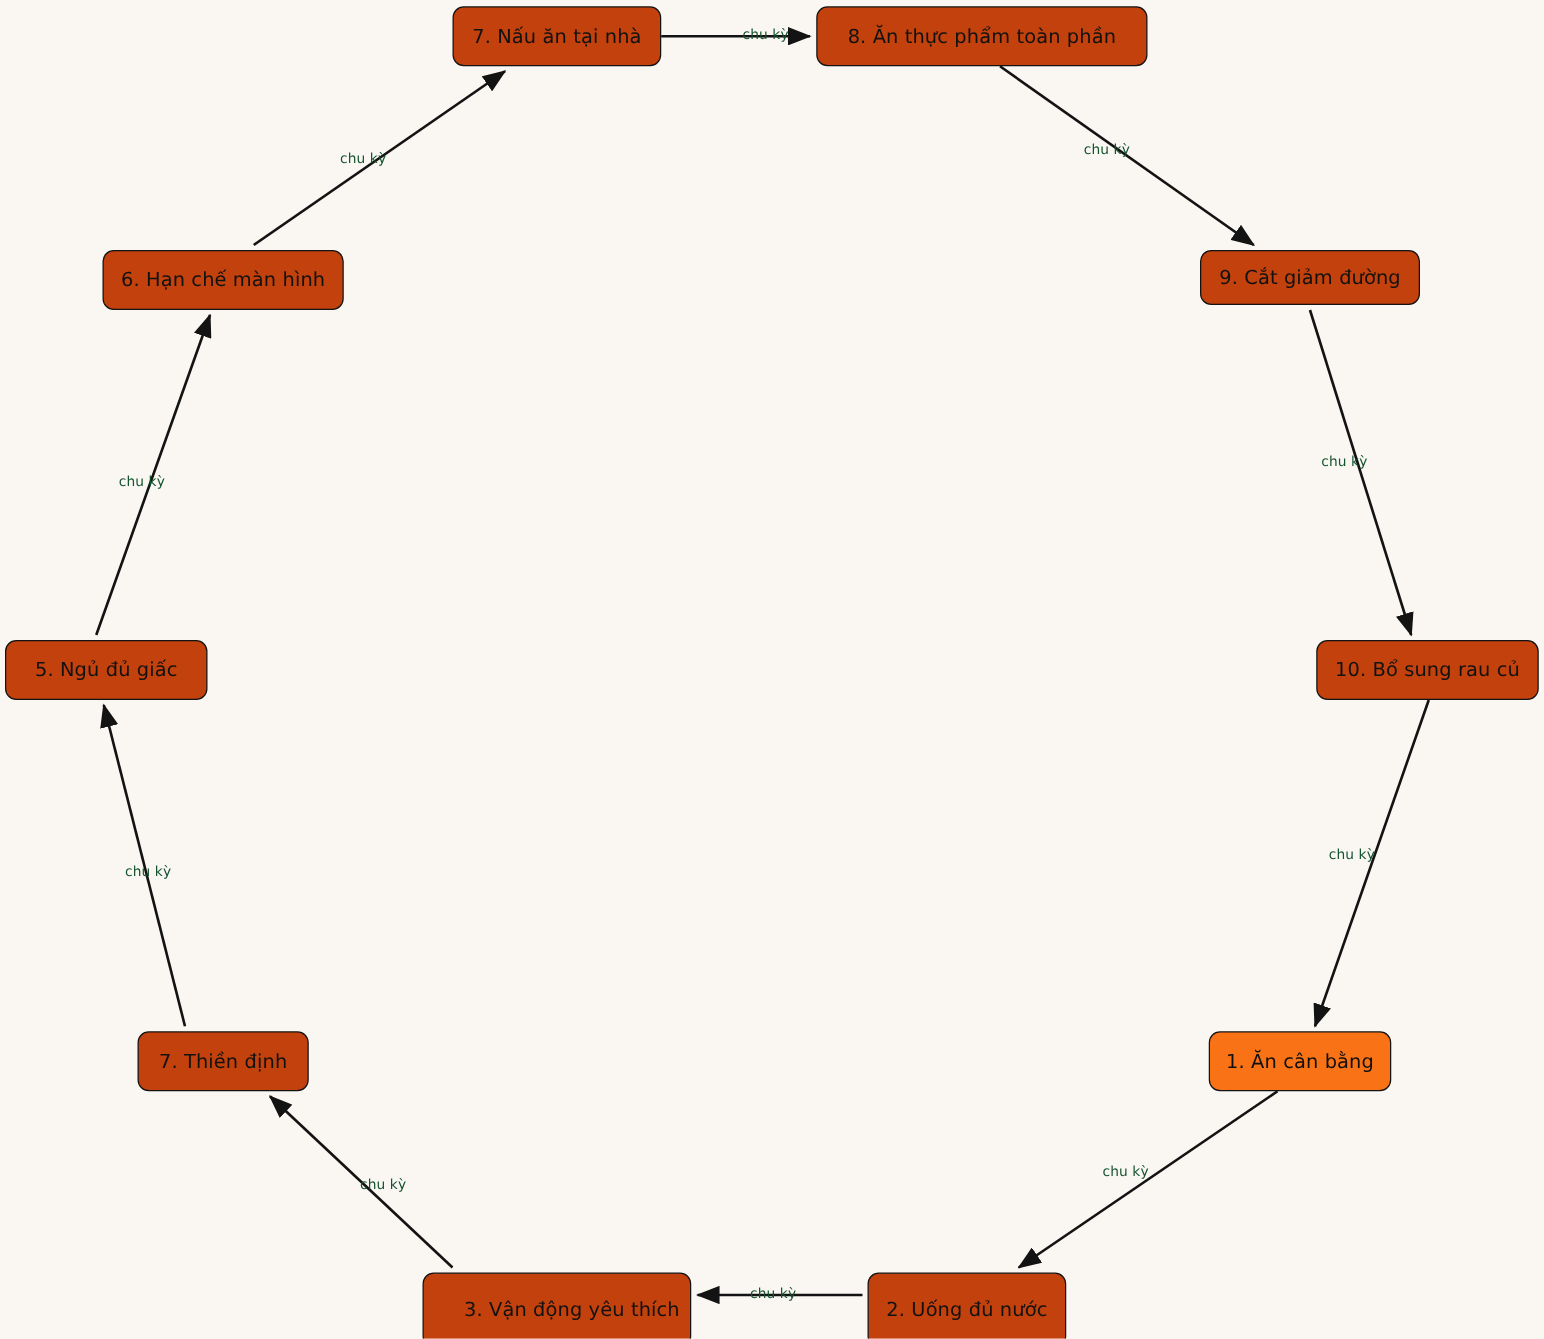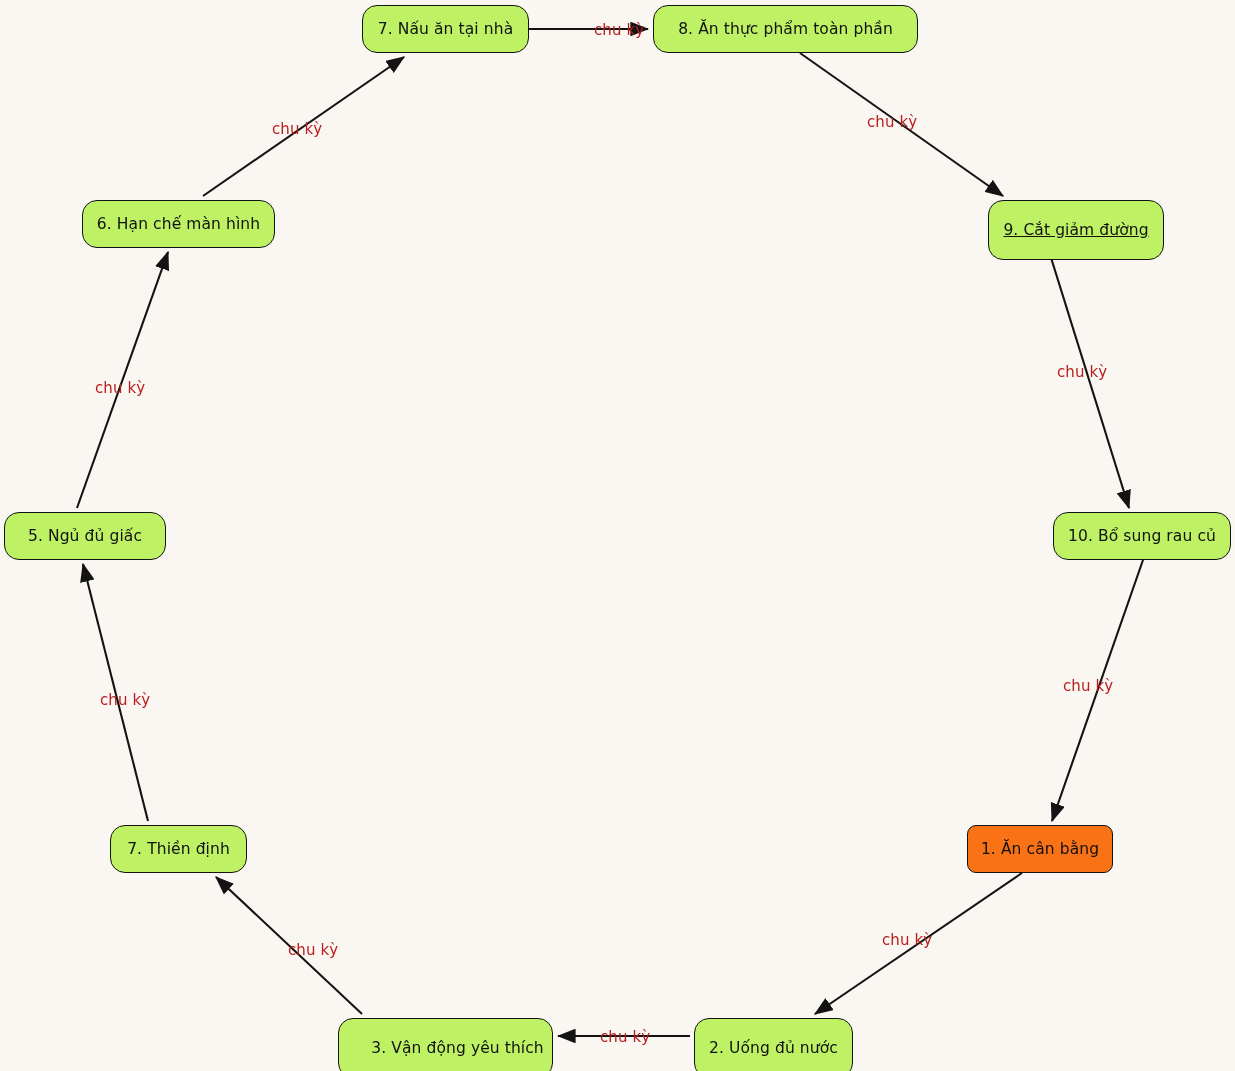--- a/index.html
+++ b/index.html
@@ -32,31 +32,30 @@
     align-items: center;
     justify-content: center;
     border: 1.4px solid #131313;
     border-radius: 9px;
     font-size: 15.5px;
     color: #121212;
     white-space: nowrap;
     letter-spacing: 0.1px;
   }
   .node.normal {
-    background: #bef264;
-    border-radius: 15px;
+    background: #c2410c;
   }
   .node.highlight {
     background: #f97316;
     color: #101010;
   }
   .edge-label {
     position: absolute;
-    font-size: 15px;
-    color: #b91c1c;
+    font-size: 11px;
+    color: #14532d;
     white-space: nowrap;
     background: transparent;
     letter-spacing: 0.1px;
   }
 </style>
 </head>
 <body>
 
 <div id="canvas">
 
@@ -80,21 +79,21 @@
       </g>
   </svg>
 
   <div id="node-layer">
       <div class="node normal" style="left: 362px; top: 5px; width: 167px; height: 48px;">
         <span>7. Nấu ăn tại nhà</span>
       </div>
       <div class="node normal" style="left: 653px; top: 5px; width: 265px; height: 48px;">
         <span>8. Ăn thực phẩm toàn phần</span>
       </div>
-      <div class="node normal" style="left: 988px; top: 200px; width: 176px; height: 60px; text-decoration: underline;">
+      <div class="node normal" style="left: 960px; top: 200px; width: 176px; height: 44px;">
         <span>9. Cắt giảm đường</span>
       </div>
       <div class="node normal" style="left: 1053px; top: 512px; width: 178px; height: 48px;">
         <span>10. Bổ sung rau củ</span>
       </div>
       <div class="node highlight" style="left: 967px; top: 825px; width: 146px; height: 48px;">
         <span>1. Ăn cân bằng</span>
       </div>
       <div class="node normal" style="left: 694px; top: 1018px; width: 159px; height: 60px;">
         <span>2. Uống đủ nước</span>

